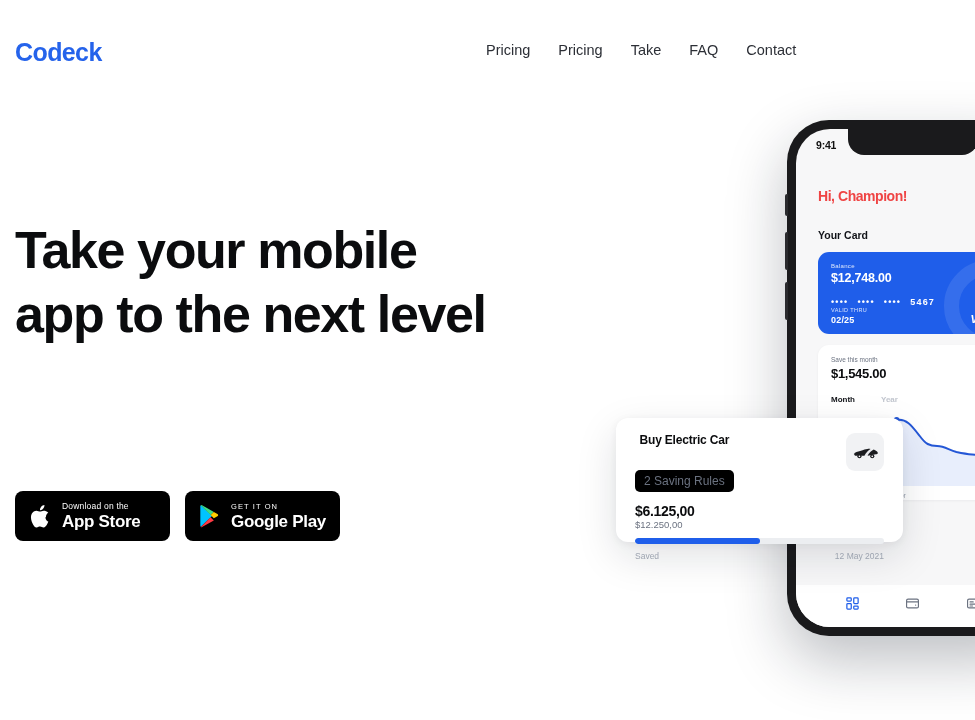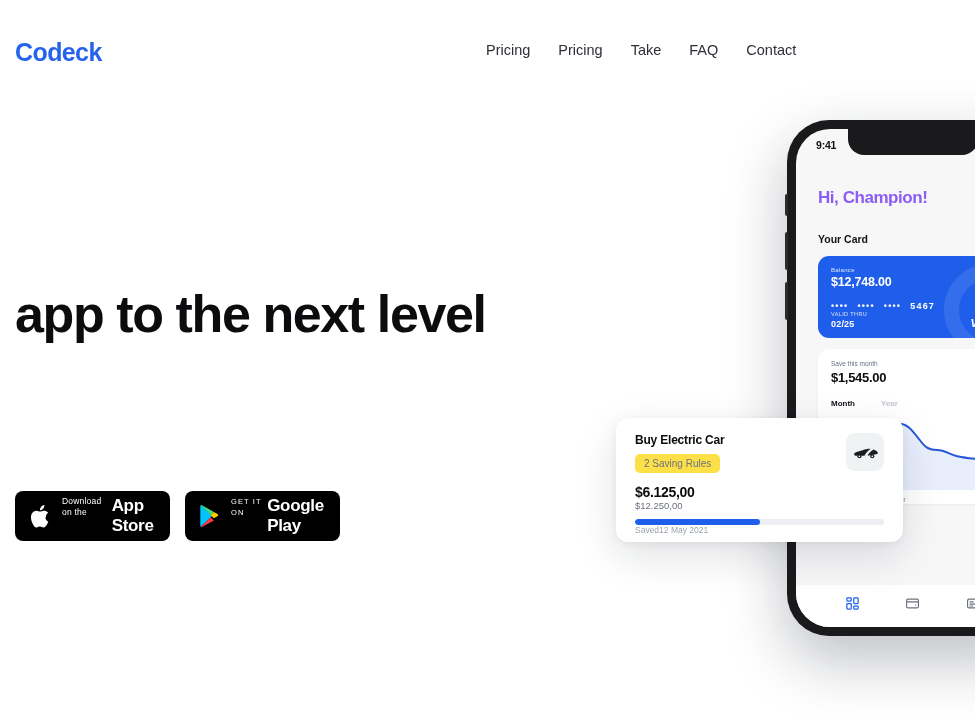--- a/index.html
+++ b/index.html
@@ -43,21 +43,21 @@
   }
 
   
   .stores { position: absolute; left: 15px; top: 491px; display: flex; gap: 15px; }
   .store-btn {
     width: 155px; height: 50px; background: #000; border-radius: 8px;
     display: flex; align-items: center; padding-left: 14px; gap: 10px;
     cursor: pointer;
   }
   .store-btn .glyph { flex: none; display: flex; align-items: center; justify-content: center; }
-  .store-txt { display: flex; flex-direction: row; justify-content: center; color: #fff; }
+  .store-txt { display: flex; flex-direction: column; justify-content: center; color: #fff; }
   .store-small { font-size: 8.5px; line-height: 11px; letter-spacing: 0.2px; }
   .store-small.caps { letter-spacing: 1.1px; font-size: 7.5px; }
   .store-big { font-size: 17px; line-height: 20px; font-weight: bold; letter-spacing: -0.3px; }
 
   
   .phone {
     position: absolute; left: 787px; top: 120px;
     width: 252px; height: 516px;
     background: #1a1a1c;
     border-radius: 42px;
@@ -78,21 +78,21 @@
     border-radius: 0 0 16px 16px; z-index: 5;
   }
   .statusbar {
     position: absolute; top: 0; left: 0; width: 100%; height: 32px;
     display: flex; align-items: center; padding: 0 20px;
   }
   .status-time { font-size: 10.5px; font-weight: bold; color: #111; letter-spacing: -0.2px; }
 
   .s-body { position: absolute; top: 32px; left: 0; width: 100%; padding: 0 22px; }
   .greet-row { display: flex; align-items: center; justify-content: space-between; margin-top: 27px; }
-  .greet { font-size: 17px; font-weight: bold; color: #8b5cf6; letter-spacing: -0.45px; }
+  .greet { font-size: 14px; font-weight: bold; color: #ef4444; letter-spacing: -0.45px; }
   .your-card { margin-top: 25px; font-size: 10.5px; font-weight: bold; color: #111318; }
 
   .card {
     position: relative; margin-top: 11px; height: 82px;
     background: #1f5eea; border-radius: 11px; overflow: hidden;
     padding: 11px 13px; color: #fff;
   }
   .card-arc {
     position: absolute; right: -28px; top: 8px; width: 92px; height: 92px;
     border-radius: 50%; border: 15px solid rgba(255,255,255,.10);
@@ -126,58 +126,58 @@
   }
   .tabitem { display: flex; align-items: center; justify-content: center; cursor: pointer; }
 
   
   .goal {
     position: absolute; left: 616px; top: 418px; width: 287px; height: 124px;
     background: #fff; border-radius: 12px;
     box-shadow: 0 14px 40px rgba(17,24,39,.13), 0 2px 8px rgba(17,24,39,.06);
     padding: 15px 19px; z-index: 20;
   }
-  .goal-top { display: flex; align-items: flex-start; justify-content: space-between; }
+  .goal-top { display: flex; align-items: flex-start; justify-content: space-between; text-align: center; }
   .goal-title { font-size: 12px; font-weight: bold; color: #0b0c0e; letter-spacing: -0.2px; }
   .goal-badge {
-    display: inline-block; margin-top: 7px; padding: 4px 9px;
-    background: #fde047; border-radius: 5px;
-    font-size: 10px; color: #6b7280;
+    display: inline-block; margin-top: 23px; padding: 4px 9px;
+    background: #000000; border-radius: 5px;
+    font-size: 12px; color: #6b7280;
   }
   .goal-icon {
     width: 38px; height: 38px; background: #f1f2f4; border-radius: 9px;
     display: flex; align-items: center; justify-content: center;
   }
   .goal-amts { display: flex; align-items: baseline; justify-content: space-between; margin-top: 11px; flex-direction: column; }
   .goal-cur { font-size: 14px; font-weight: bold; color: #0b0c0e; letter-spacing: -0.3px; }
   .goal-tot { font-size: 9.5px; color: #6b7280; }
   .progress { margin-top: 8px; height: 6px; border-radius: 3px; background: #eceef1; overflow: hidden; }
   .progress-fill { height: 100%; border-radius: 3px; background: #1f5eea; }
-  .goal-foot { display: flex; }
+  .goal-foot { display: flex; justify-content: space-between; margin-top: 7px; }
   .goal-foot span { font-size: 8.5px; color: #9ca3af; }
 </style>
 </head>
 <body>
 
 <div class="page">
 
   <div class="header">
     <div class="logo">Codeck</div>
     <nav class="nav">
       <div class="nav-item">Pricing</div>
       <div class="nav-item">Pricing</div>
       <div class="nav-item">Take</div>
       <div class="nav-item">FAQ</div>
       <div class="nav-item">Contact</div>
     </nav>
   </div>
 
   <div class="hero">
     <h1>
-      <br>
+      <span>Take your mobile</span><br>
       <span>app to the next level</span>
     </h1>
   </div>
 
   <div class="stores">
     <div class="store-btn">
       <span class="glyph">
         <svg width="23" height="27" viewBox="0 0 24 28" fill="#fff">
           <path d="M17.6 14.7c0-3 2.4-4.4 2.5-4.5-1.4-2-3.5-2.3-4.2-2.3-1.8-.2-3.5 1-4.4 1-.9 0-2.3-1-3.8-1C5.8 7.9 4 9 3 10.9c-2 3.5-.5 8.7 1.4 11.6.9 1.4 2 3 3.5 2.9 1.4-.1 1.9-.9 3.6-.9s2.2.9 3.7.9c1.5 0 2.5-1.4 3.4-2.8 1.1-1.6 1.5-3.2 1.6-3.3-.1 0-3-1.2-3.1-4.6zM14.9 5.7c.8-1 1.3-2.3 1.2-3.7-1.2 0-2.6.8-3.4 1.8-.7.9-1.4 2.3-1.2 3.6 1.3.1 2.6-.7 3.4-1.7z"></path>
         </svg>

